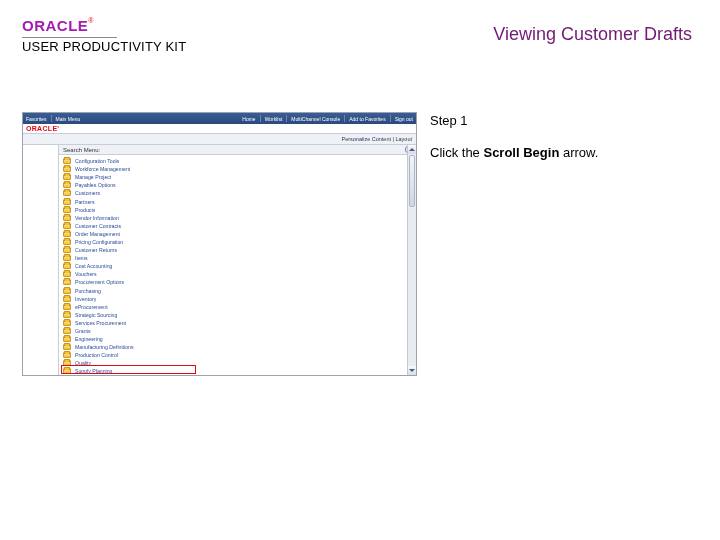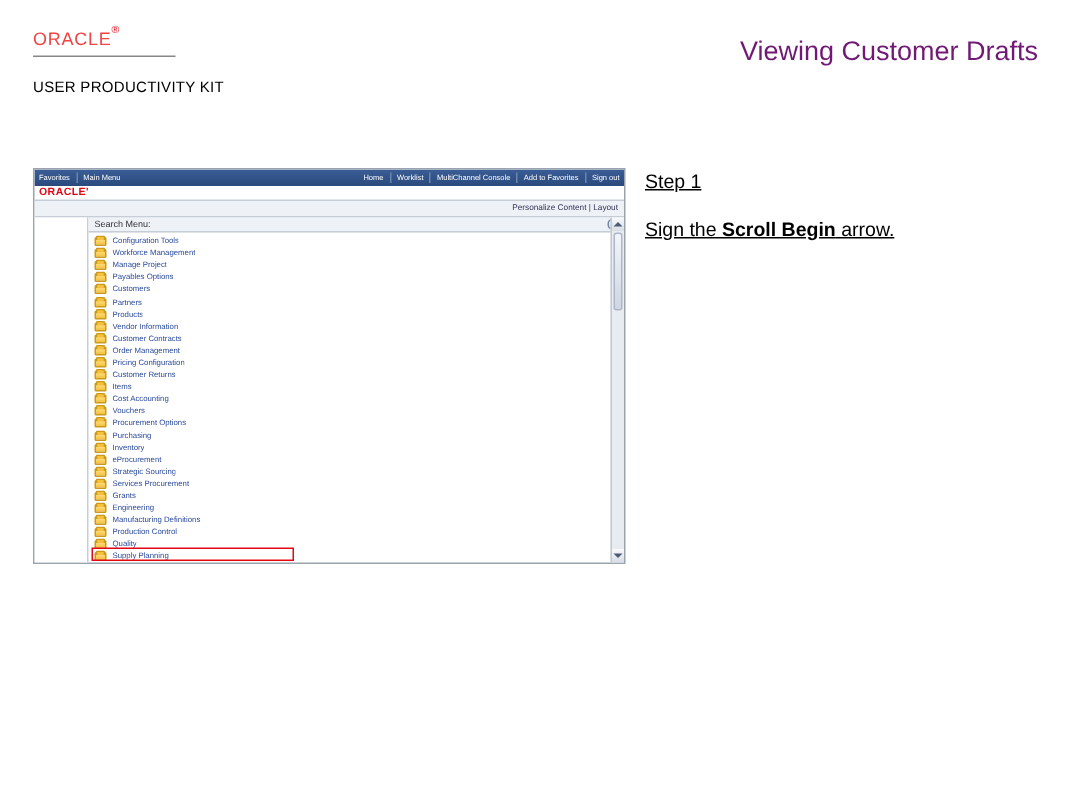--- a/index.html
+++ b/index.html
@@ -15,60 +15,59 @@
     width: 720px; height: 540px;
   }
   
   .brand {
     position: absolute;
     top: 18px; left: 22px;
     line-height: 1;
   }
   .brand-oracle {
     font-family: Arial, Helvetica, sans-serif;
-    font-weight: 400;
-    font-size: 12px;
-    color: #ef4444;
+    font-weight: 700;
+    font-size: 15px;
+    color: #a21caf;
     letter-spacing: 0.5px;
     display: inline-block;
   }
   .brand-tm {
     font-size: 7px;
     color: #e30613;
     vertical-align: top;
     position: relative;
     top: -1px;
   }
   .brand-rule {
     border-top: 1px solid #888;
     margin-top: 3px;
     width: 95px;
   }
   .brand-upk {
-    font-size: 10px;
+    font-size: 13px;
     letter-spacing: 0.2px;
     color: #000;
-    margin-top: 16px;
+    margin-top: 2px;
   }
   .doc-title {
     position: absolute;
     top: 24px;
     right: 28px;
     font-size: 18px;
     color: #701a75;
   }
   
   .instr {
     position: absolute;
     top: 112px;
     left: 430px;
     width: 255px;
     font-size: 13px;
     line-height: 1.35;
-    text-decoration: underline;
   }
   .instr p { margin: 0 0 14px 0; }
   .b { font-weight: 700; }
   
   .shot {
     position: absolute;
     top: 112px; left: 22px;
     width: 395px; height: 264px;
     border: 1px solid #9aa3ae;
     background: #fff;
@@ -215,21 +214,21 @@
     <span class="brand-oracle">ORACLE</span><span class="brand-tm">®</span>
     <div class="brand-rule"></div>
     <div class="brand-upk">USER PRODUCTIVITY KIT</div>
   </div>
 
   <div class="doc-title">Viewing Customer Drafts</div>
 
   <div class="instr">
     <p>Step 1</p>
     <p>
-      <span>Sign the </span><span class="b">Scroll Begin</span><span> arrow.</span>
+      <span>Click the </span><span class="b">Scroll Begin</span><span> arrow.</span>
     </p>
   </div>
 
   <div class="shot">
 
     <div class="shot-topnav">
       <span class="nav-link">Favorites</span>
       <span class="nav-sep"></span>
       <span class="nav-link">Main Menu</span>
       <span class="spacer"></span>

